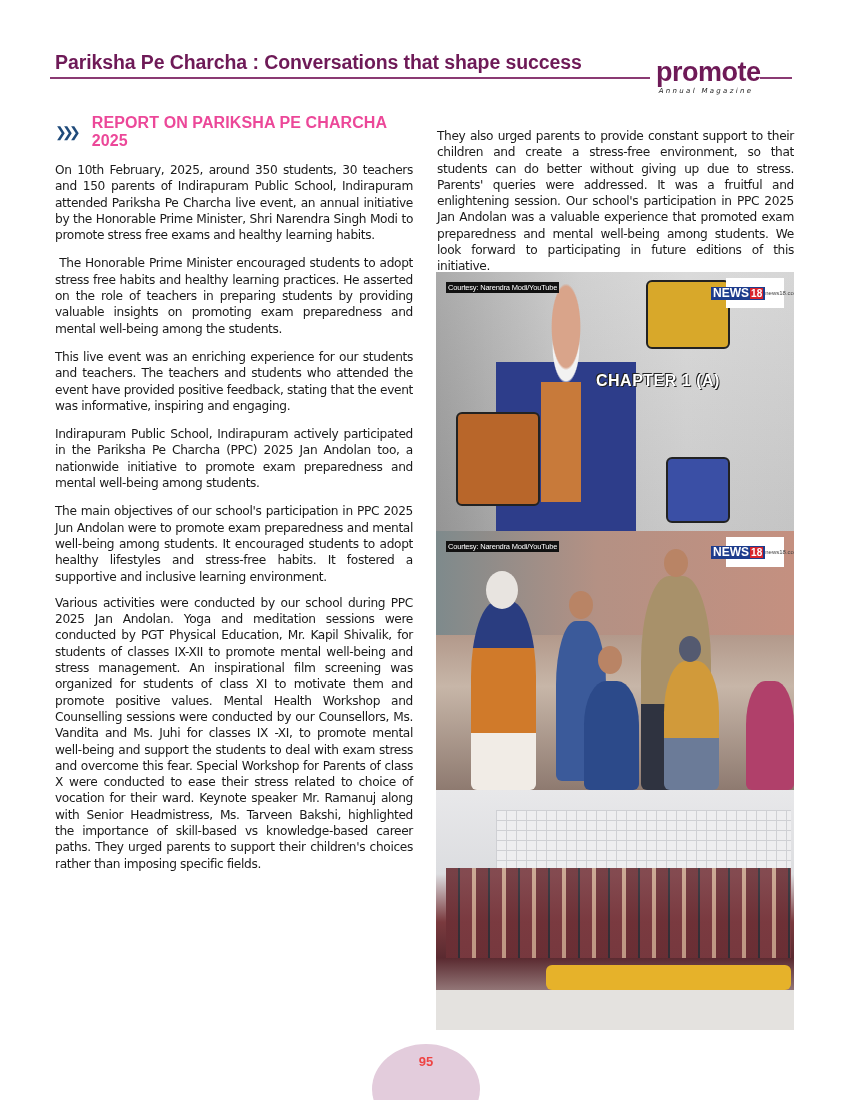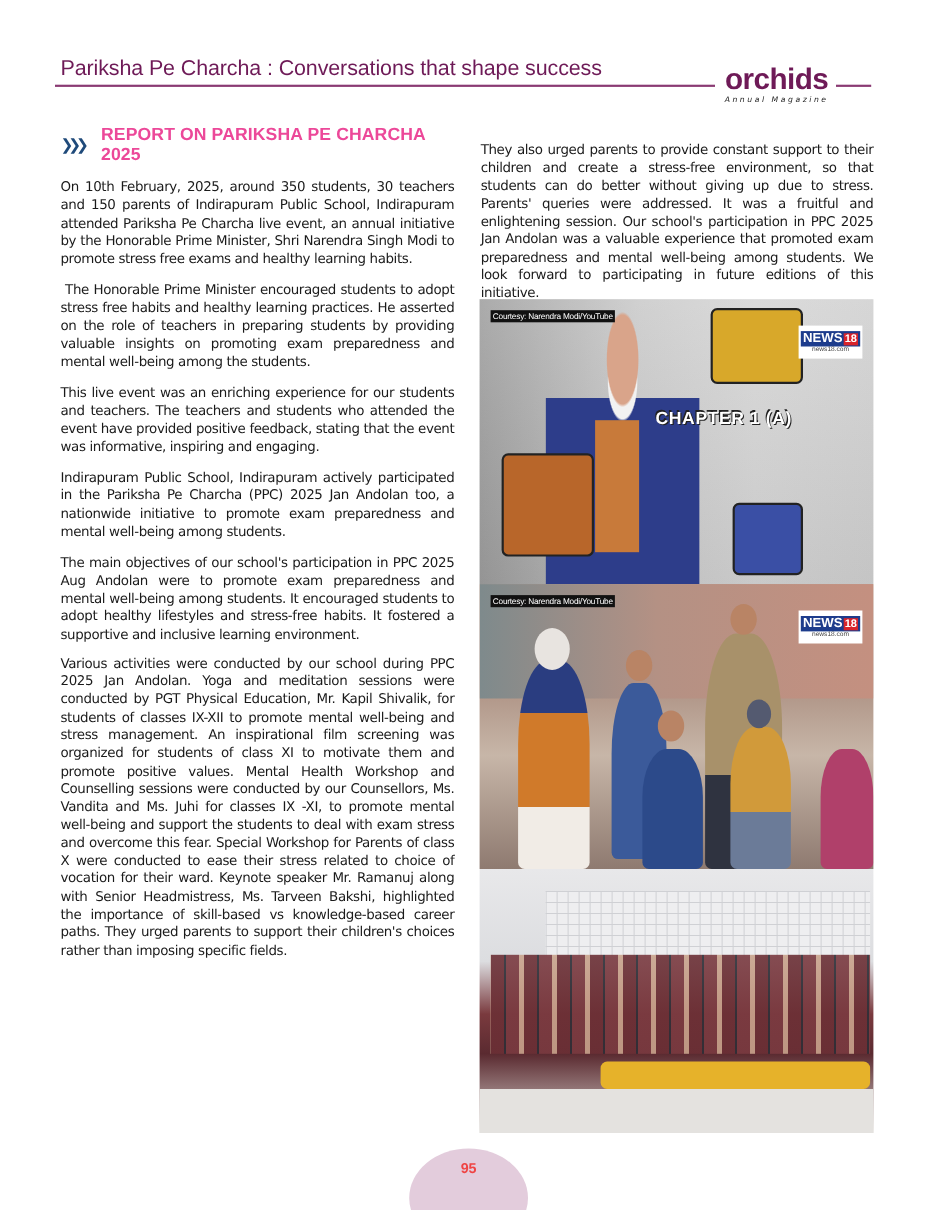--- a/index.html
+++ b/index.html
@@ -4,21 +4,21 @@
   <style>
     html, body { margin: 0; padding: 0; }
     body {
       width: 850px; height: 1100px; position: relative; overflow: hidden;
       background: #ffffff;
       font-family: "DejaVu Sans", sans-serif;
       color: #1a1a1a;
     }
     .header-title {
       position: absolute; left: 55px; top: 51px;
-      font-family: "Liberation Sans", sans-serif; font-weight: normal;
+      font-family: "Liberation Sans", sans-serif; font-weight: bold;
       font-size: 19.5px; color: #6e1a57; letter-spacing: -0.1px;
       white-space: nowrap;
     }
     .header-rule {
       position: absolute; left: 50px; top: 77px; width: 600px; height: 1.5px;
       background: #8a3a73;
     }
     .header-rule-right {
       position: absolute; left: 760px; top: 77px; width: 32px; height: 1.5px;
       background: #8a3a73;
@@ -74,22 +74,22 @@
       background: linear-gradient(180deg, #e8e8ea 0%, #dcdde0 35%, #7a3a3e 55%, #5a2a30 70%, #d9d4cf 100%);
     }
 
     .courtesy {
       position: absolute; left: 10px; top: 10px; background: #111; color: #fff;
       font-family: "Liberation Sans", sans-serif; font-size: 7.5px; padding: 1px 2px;
       letter-spacing: -0.2px;
       text-align: center;
     }
     .news-badge {
-      position: absolute; right: 10px; top: 24px; width: 58px; height: 30px;
-      background: #fff; display: flex; flex-direction: column; align-items: center; justify-content: center;
+      position: absolute; right: 10px; top: 6px; width: 58px; height: 30px;
+      background: #fff; display: flex; flex-direction: row; align-items: center; justify-content: center;
     }
     .news-badge .nw {
       font-family: "Liberation Sans", sans-serif; font-weight: bold; font-size: 12px;
       color: #fff; background: #1d3c8c; padding: 0 2px; line-height: 13px;
     }
     .news-badge .nw b { background: #d8232a; color: #fff; margin-left: 1px; padding: 0 1px; font-size: 10px; }
     .news-badge .url { font-family: "Liberation Sans", sans-serif; font-size: 6px; color: #444; }
 
     
     .p1-figure {
@@ -147,39 +147,39 @@
       position: absolute; left: 372px; top: 1054px; width: 108px; text-align: center;
       font-family: "Liberation Sans", sans-serif; font-weight: bold; font-size: 13px; color: #ef4444;
     }
   </style>
 </head>
 <body>
 
 <div class="header-title">Pariksha Pe Charcha : Conversations that shape success</div>
 <div class="header-rule"></div>
 <div class="logo">
-  <div class="logo-word">orchids</div>
+  <div class="logo-word">promote</div>
   <div class="logo-sub">Annual Magazine</div>
 </div>
 <div class="header-rule-right"></div>
 
 <div class="col-left">
   <div class="section-head">
     <div class="chev-wrap">
       <span style="left:0">❯</span>
         <span style="left:7px">❯</span>
         <span style="left:14px">❯</span>
     </div>
     <div class="section-title">REPORT ON PARIKSHA PE CHARCHA 2025</div>
   </div>
   <p class="body">On 10th February, 2025, around 350 students, 30 teachers and 150 parents of Indirapuram Public School, Indirapuram attended Pariksha Pe Charcha live event, an annual initiative by the Honorable Prime Minister, Shri Narendra Singh Modi to promote stress free exams and healthy learning habits.</p>
   <p class="body" style="white-space:pre-wrap"> The Honorable Prime Minister encouraged students to adopt stress free habits and healthy learning practices. He asserted on the role of teachers in preparing students by providing valuable insights on promoting exam preparedness and mental well-being among the students.</p>
   <p class="body">This live event was an enriching experience for our students and teachers. The teachers and students who attended the event have provided positive feedback, stating that the event was informative, inspiring and engaging.</p>
   <p class="body">Indirapuram Public School, Indirapuram actively participated in the Pariksha Pe Charcha (PPC) 2025 Jan Andolan too, a nationwide initiative to promote exam preparedness and mental well-being among students.</p>
-  <p class="body">The main objectives of our school's participation in PPC 2025 Aug Andolan were to promote exam preparedness and mental well-being among students. It encouraged students to adopt healthy lifestyles and stress-free habits. It fostered a supportive and inclusive learning environment.</p>
+  <p class="body">The main objectives of our school's participation in PPC 2025 Jun Andolan were to promote exam preparedness and mental well-being among students. It encouraged students to adopt healthy lifestyles and stress-free habits. It fostered a supportive and inclusive learning environment.</p>
   <p class="body" style="margin-top:10px">Various activities were conducted by our school during PPC 2025 Jan Andolan. Yoga and meditation sessions were conducted by PGT Physical Education, Mr. Kapil Shivalik, for students of classes IX-XII to promote mental well-being and stress management. An inspirational film screening was organized for students of class XI to motivate them and promote positive values. Mental Health Workshop and Counselling sessions were conducted by our Counsellors, Ms. Vandita and Ms. Juhi for classes IX -XI, to promote mental well-being and support the students to deal with exam stress and overcome this fear. Special Workshop for Parents of class X were conducted to ease their stress related to choice of vocation for their ward. Keynote speaker Mr. Ramanuj along with Senior Headmistress, Ms. Tarveen Bakshi, highlighted the importance of skill-based vs knowledge-based career paths. They urged parents to support their children's choices rather than imposing specific fields.</p>
 </div>
 
 <div class="col-right">
   <p class="body">They also urged parents to provide constant support to their children and create a stress-free environment, so that students can do better without giving up due to stress. Parents' queries were addressed. It was a fruitful and enlightening session. Our school's participation in PPC 2025 Jan Andolan was a valuable experience that promoted exam preparedness and mental well-being among students. We look forward to participating in future editions of this initiative.</p>
 </div>
 
 <div class="photo photo1">
   <div class="p1-card-yellow"></div>
   <div class="p1-figure"></div>

